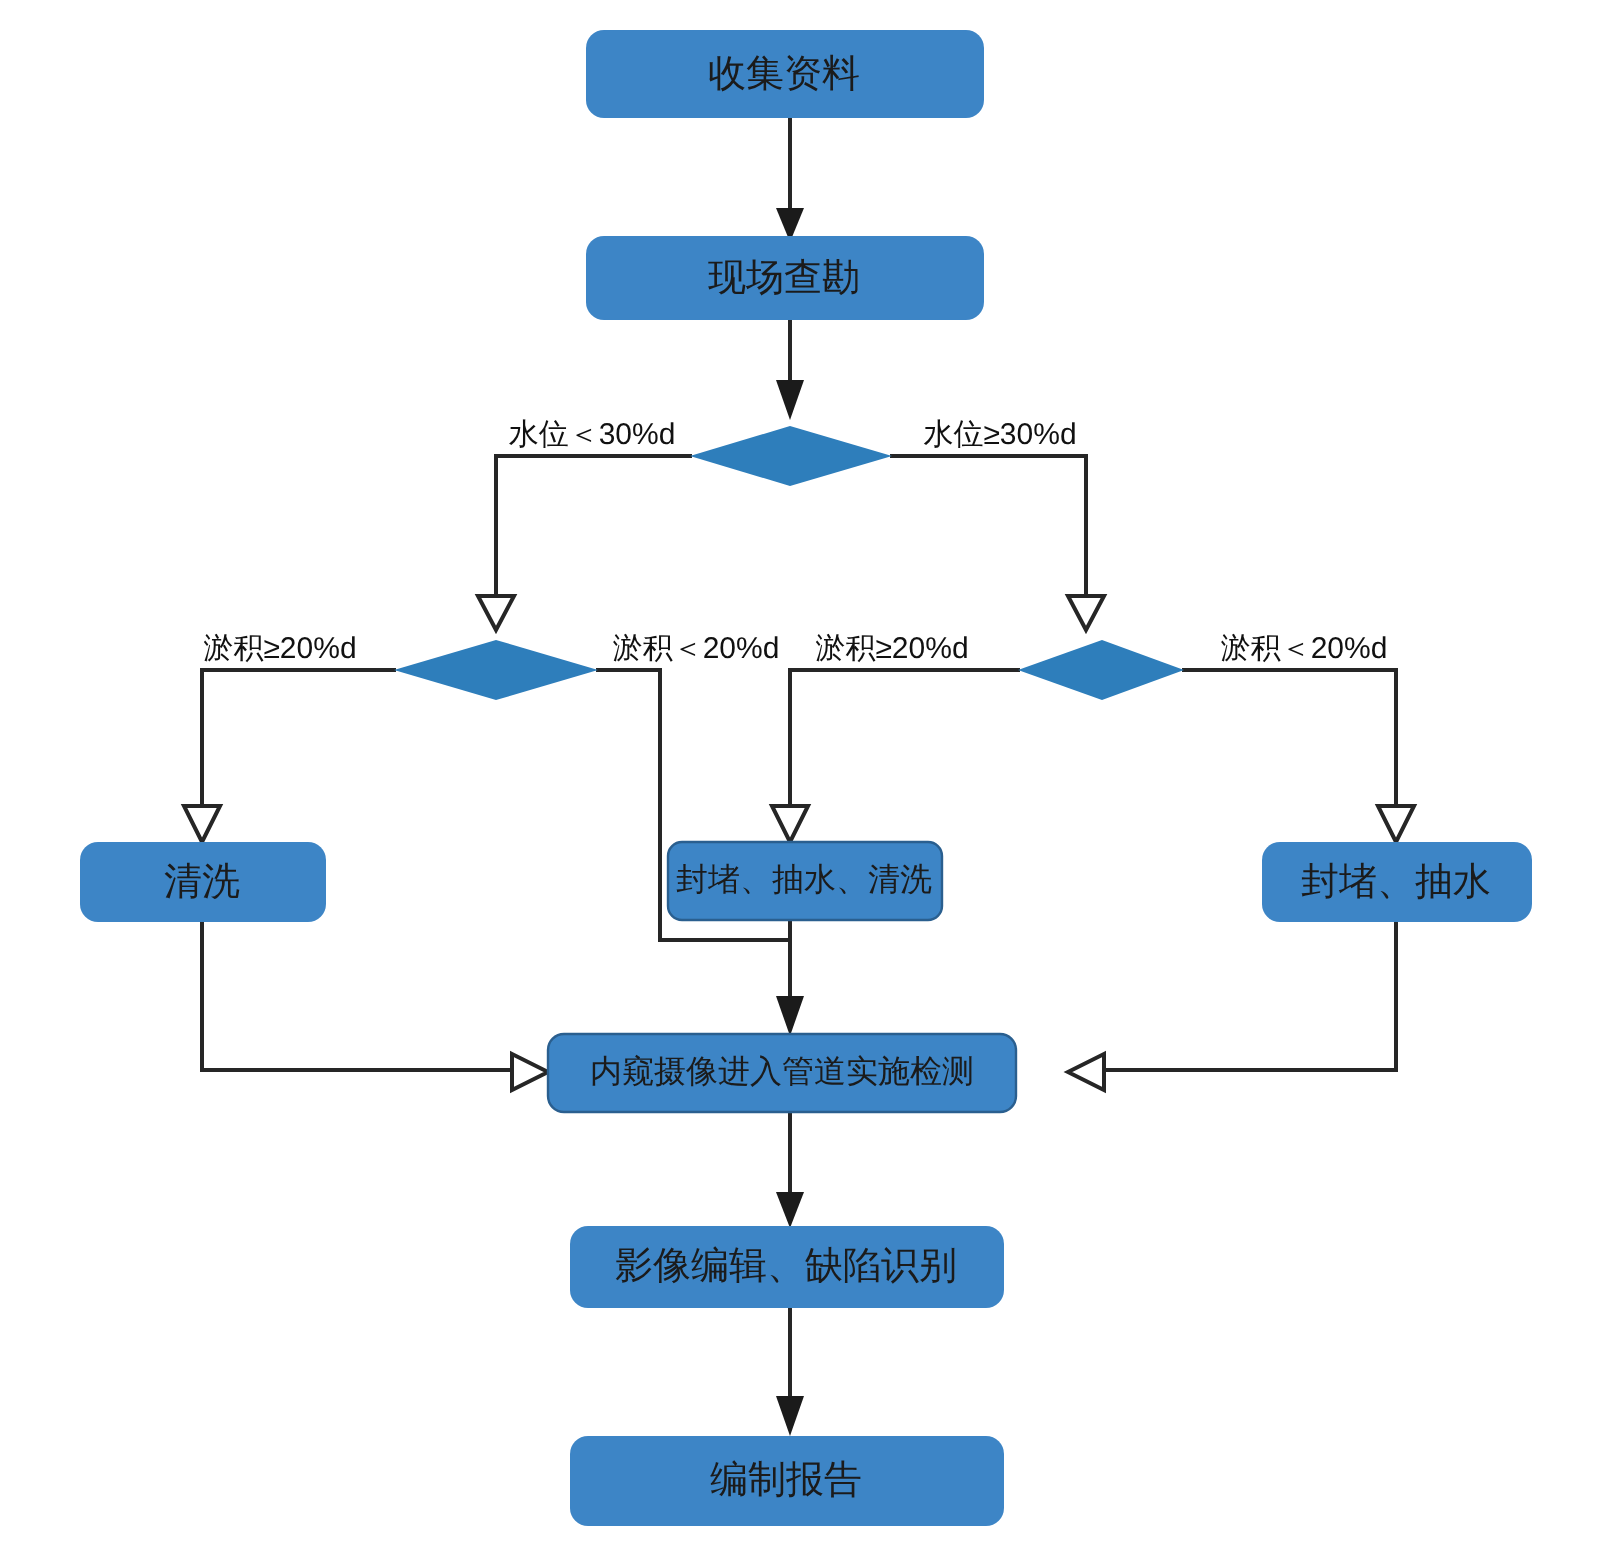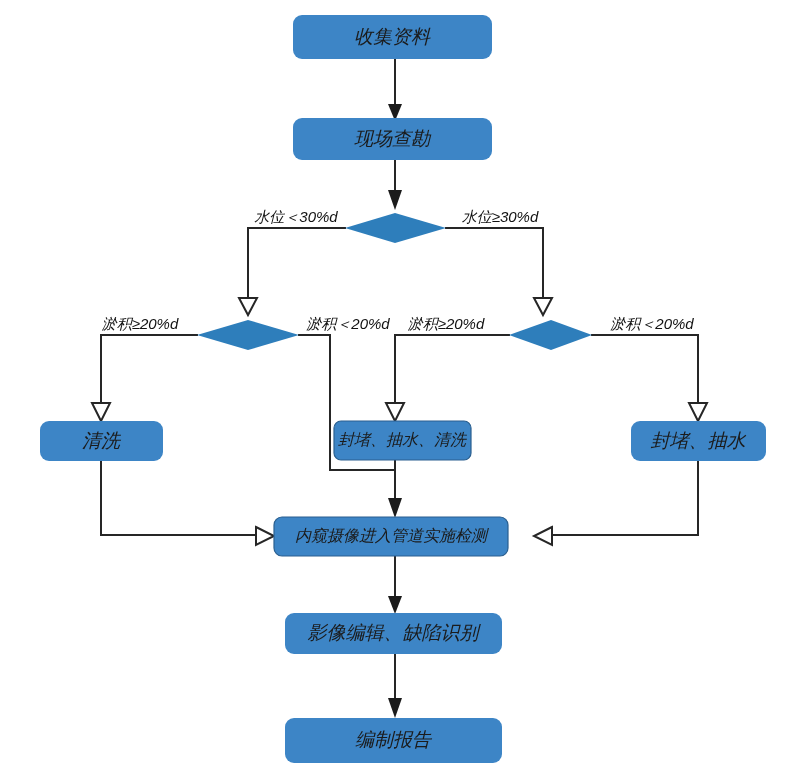--- a/index.html
+++ b/index.html
@@ -10,21 +10,20 @@
   body {
     width: 800px;
     height: 784px;
     font-family: "Liberation Sans", "DejaVu Sans", sans-serif;
     overflow: hidden;
   }
   #flowchart-root {
     position: relative;
     width: 800px;
     height: 784px;
-    font-style: italic;
   }
   svg#flow-svg {
     display: block;
     width: 800px;
     height: 784px;
   }
   .node-box {
     fill: #3d85c6;
   }
   .node-box-bordered {

